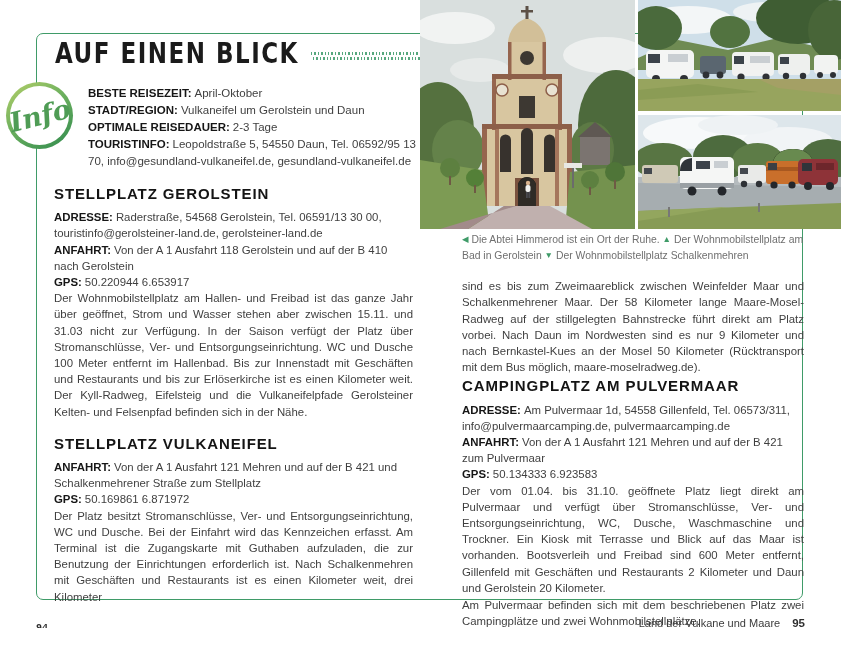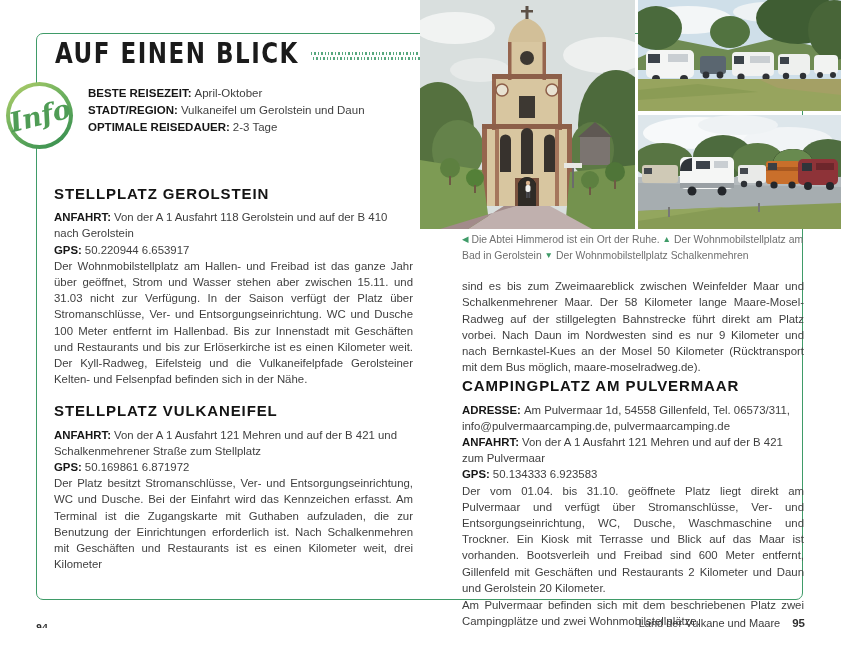--- a/index.html
+++ b/index.html
@@ -77,25 +77,27 @@
   <div class="badge">
     <div class="badge-inner">
       <div class="badge-text">Info</div>
     </div>
   </div>
 
   <div class="infoblock">
     <p><b>BESTE REISEZEIT:</b><span>April-Oktober</span></p>
     <p><b>STADT/REGION:</b><span>Vulkaneifel um Gerolstein und Daun</span></p>
     <p><b>OPTIMALE REISEDAUER:</b><span>2-3 Tage</span></p>
+    <p><b>TOURISTINFO:</b><span>Leopoldstraße 5, 54550 Daun, Tel. 06592/95 13 70, info@gesundland-vulkaneifel.de, gesundland-vulkaneifel.de</span></p>
   </div>
 
   <div class="col col-left">
     <div class="section">
       <h3 class="sec">STELLPLATZ GEROLSTEIN</h3>
+      <p class="field"><b>ADRESSE:</b><span>Raderstraße, 54568 Gerolstein, Tel. 06591/13 30 00, touristinfo@gerolsteiner-land.de, gerolsteiner-land.de</span></p>
       <p class="field"><b>ANFAHRT:</b><span>Von der A 1 Ausfahrt 118 Gerolstein und auf der B 410 nach Gerolstein</span></p>
       <p class="field"><b>GPS:</b><span>50.220944 6.653917</span></p>
       <p class="body-p">Der Wohnmobilstellplatz am Hallen- und Freibad ist das ganze Jahr über geöffnet, Strom und Wasser stehen aber zwischen 15.11. und 31.03 nicht zur Verfügung. In der Saison verfügt der Platz über Stromanschlüsse, Ver- und Entsorgungseinrichtung. WC und Dusche 100 Meter entfernt im Hallenbad. Bis zur Innenstadt mit Geschäften und Restaurants und bis zur Erlöserkirche ist es einen Kilometer weit. Der Kyll-Radweg, Eifelsteig und die Vulkaneifelpfade Gerolsteiner Kelten- und Felsenpfad befinden sich in der Nähe.</p>
     </div>
     <div class="section">
       <h3 class="sec">STELLPLATZ VULKANEIFEL</h3>
       <p class="field"><b>ANFAHRT:</b><span>Von der A 1 Ausfahrt 121 Mehren und auf der B 421 und Schalkenmehrener Straße zum Stellplatz</span></p>
       <p class="field"><b>GPS:</b><span>50.169861 6.871972</span></p>
       <p class="body-p">Der Platz besitzt Stromanschlüsse, Ver- und Entsorgungseinrichtung, WC und Dusche. Bei der Einfahrt wird das Kennzeichen erfasst. Am Terminal ist die Zugangskarte mit Guthaben aufzuladen, die zur Benutzung der Einrichtungen erforderlich ist. Nach Schalkenmehren mit Geschäften und Restaurants ist es einen Kilometer weit, drei Kilometer</p>
     </div>

